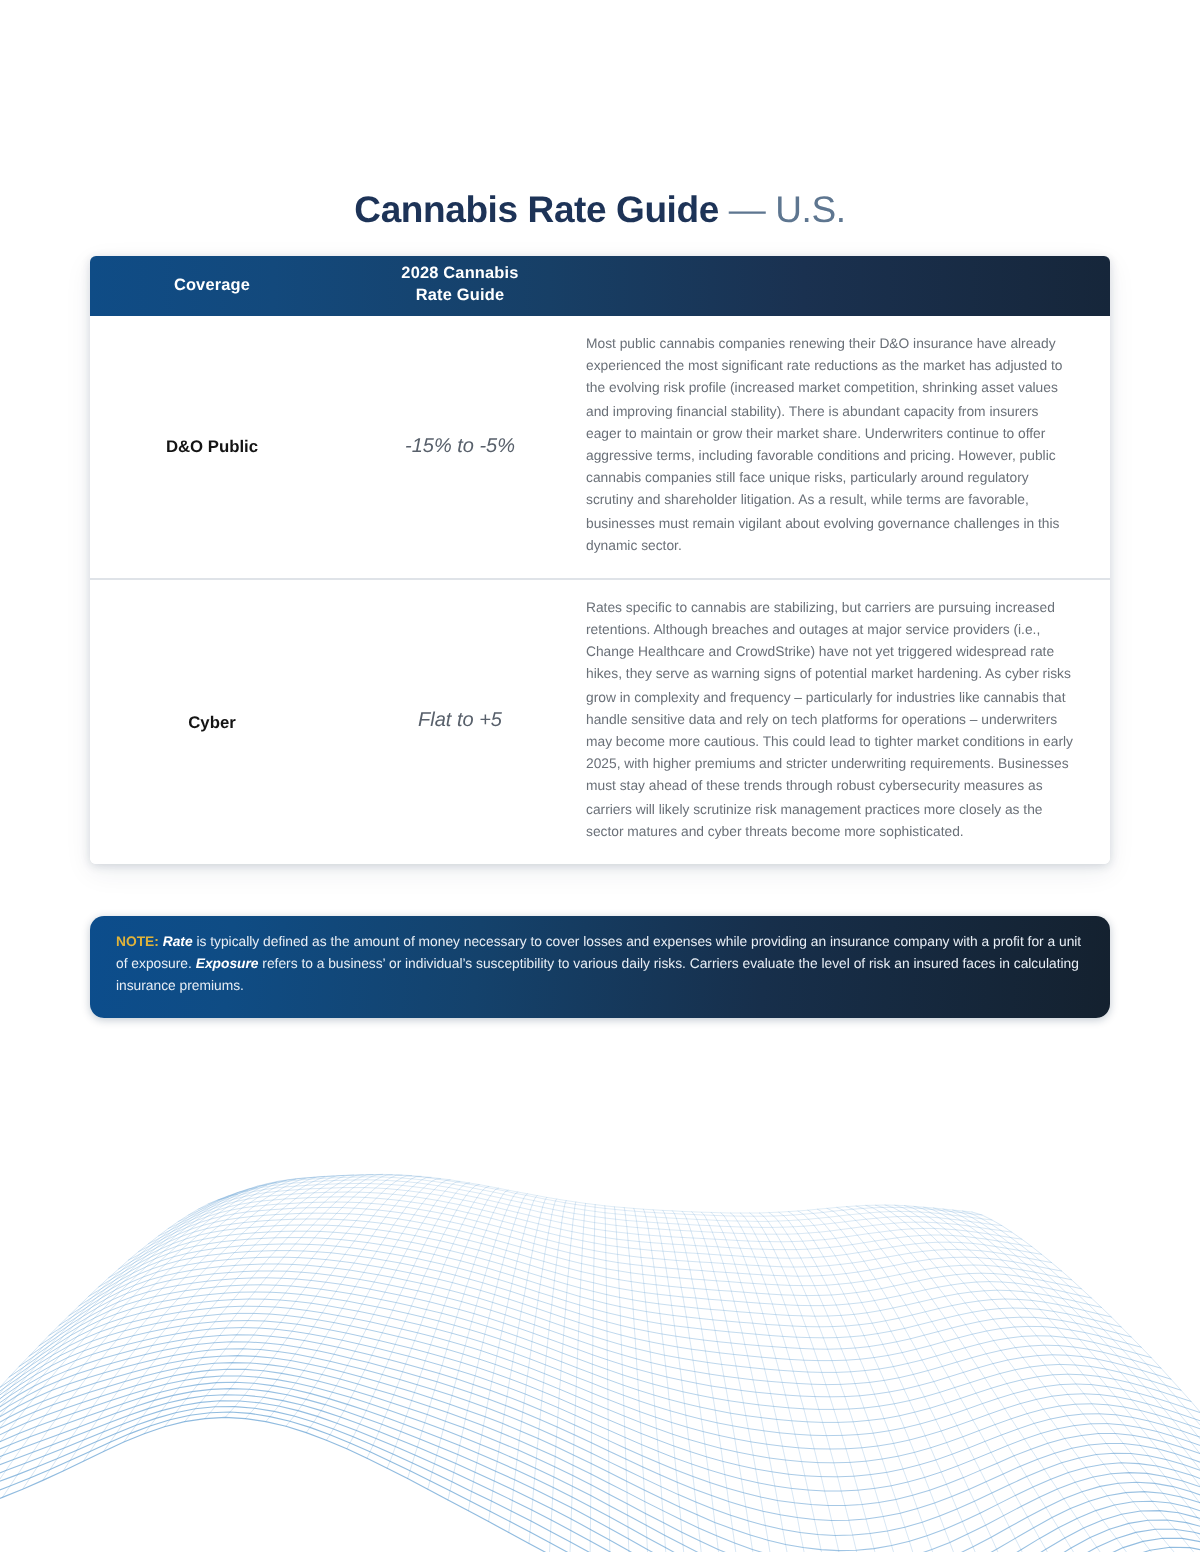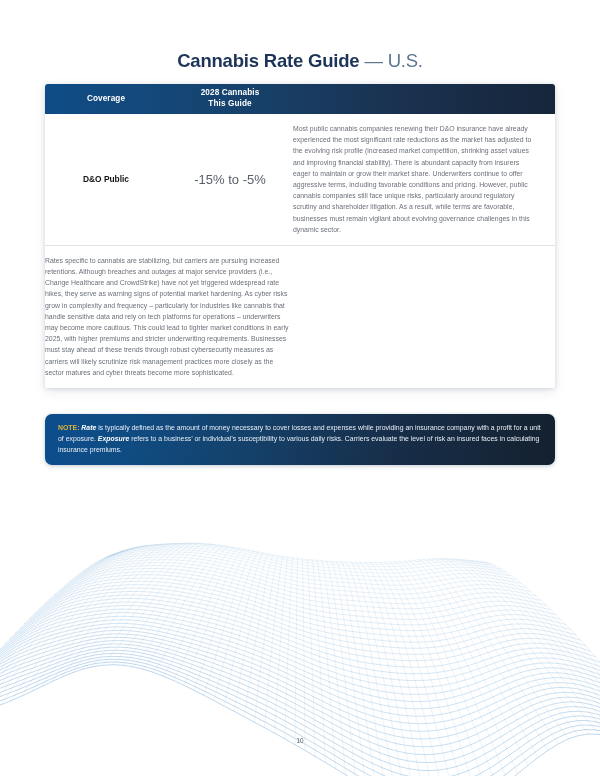--- a/index.html
+++ b/index.html
@@ -2,21 +2,21 @@
 <html><head>
 <meta charset="utf-8">
 <style>
   html,body{margin:0;padding:0;}
   body{
     width:600px;height:776px;background:#ffffff;
     font-family:"Liberation Sans", sans-serif;
     position:relative;overflow:hidden;
     -webkit-font-smoothing:antialiased;
   }
-  .page{position:absolute;inset:0;}
+  .page{position:absolute;inset:0;margin-top:44px;}
 
   
   .title-wrap{
     position:absolute;left:0;top:50px;width:600px;text-align:center;
     white-space:nowrap;
   }
   .title-main{
     font-size:18.5px;font-weight:bold;color:#1d3357;letter-spacing:-0.2px;
   }
   .title-sub{
@@ -44,23 +44,23 @@
   .th-ins{width:262px;}
 
   .trow{display:flex;align-items:flex-start;background:#fff;}
   .trow + .trow{border-top:1px solid #dfe3e8;}
   .td-cov{
     width:122px;text-align:right;font-size:8.4px;font-weight:bold;color:#141414;
     display:flex;align-items:center;justify-content:center;align-self:stretch;
     padding:0 4px;box-sizing:border-box;
   }
   .td-rate{
-    width:126px;text-align:center;font-size:13px;color:#58606b;
+    width:126px;text-align:center;font-size:10px;color:#58606b;
     display:flex;align-items:center;justify-content:center;align-self:stretch;
-    padding:0 4px;box-sizing:border-box;
+    padding:0 4px;box-sizing:border-box;font-style:italic;
   }
   .td-ins{
     width:262px;box-sizing:border-box;
     padding:9px 18px 10px 0;
     font-size:6.9px;line-height:1.62;color:#6a7078;text-align:left;
   }
 
   
   .note{
     position:absolute;left:45px;top:414px;width:510px;
@@ -96,32 +96,34 @@
     <span class="title-main">Cannabis Rate Guide</span><span class="title-sub"> — U.S.</span>
   </div>
 
   <div class="table-card">
 
     <div class="thead">
       <div class="th th-cov">Coverage</div>
       <div class="th th-rate">
         <div>
           <div>2028 Cannabis</div>
-          <div>This Guide</div>
+          <div>Rate Guide</div>
         </div>
       </div>
     </div>
 
     <div class="trow">
       <div class="td-cov">D&amp;O Public</div>
       <div class="td-rate">-15% to -5%</div>
       <div class="td-ins">Most public cannabis companies renewing their D&amp;O insurance have already experienced the most significant rate reductions as the market has adjusted to the evolving risk profile (increased market competition, shrinking asset values and improving financial stability). There is abundant capacity from insurers eager to maintain or grow their market share. Underwriters continue to offer aggressive terms, including favorable conditions and pricing. However, public cannabis companies still face unique risks, particularly around regulatory scrutiny and shareholder litigation. As a result, while terms are favorable, businesses must remain vigilant about evolving governance challenges in this dynamic sector.</div>
     </div>
 
     <div class="trow">
+      <div class="td-cov">Cyber</div>
+      <div class="td-rate">Flat to +5</div>
       <div class="td-ins">Rates specific to cannabis are stabilizing, but carriers are pursuing increased retentions. Although breaches and outages at major service providers (i.e., Change Healthcare and CrowdStrike) have not yet triggered widespread rate hikes, they serve as warning signs of potential market hardening. As cyber risks grow in complexity and frequency – particularly for industries like cannabis that handle sensitive data and rely on tech platforms for operations – underwriters may become more cautious. This could lead to tighter market conditions in early 2025, with higher premiums and stricter underwriting requirements. Businesses must stay ahead of these trends through robust cybersecurity measures as carriers will likely scrutinize risk management practices more closely as the sector matures and cyber threats become more sophisticated.</div>
     </div>
 
   </div>
 
   <div class="note"><b class="note-kw">NOTE:</b> <i class="term">Rate</i><span> is typically defined as the amount of money necessary to cover losses and expenses while providing an insurance company with a profit for a unit of exposure. </span><i class="term">Exposure</i><span> refers to a business’ or individual’s susceptibility to various daily risks. Carriers evaluate the level of risk an insured faces in calculating insurance premiums.</span></div>
 
   <div class="mesh">
     <svg id="meshsvg" width="600" height="308" viewBox="0 0 600 308" xmlns="http://www.w3.org/2000/svg">
         <path d="M114.0 86.7 L118.8 85.0 L123.7 83.3 L128.5 81.8 L133.3 80.4 L138.2 79.2 L143.0 78.3 L147.8 77.5 L152.6 77.0 L157.5 76.6 L162.3 76.2 L167.1 76.0 L172.0 75.7 L176.8 75.5 L181.6 75.4 L186.5 75.3 L191.3 75.2 L196.1 75.3 L201.0 75.5 L205.8 75.8 L210.6 76.2 L215.5 76.7 L220.3 77.3 L225.1 77.9 L229.9 78.7 L234.8 79.5 L239.6 80.3 L244.4 81.2 L249.3 82.1 L254.1 83.1 L258.9 84.0 L263.8 84.9 L268.6 85.8 L273.4 86.7 L278.3 87.5 L283.1 88.3 L287.9 89.0 L292.8 89.7 L297.6 90.3 L302.4 90.9 L307.2 91.4 L312.1 91.8 L316.9 92.2 L321.7 92.6 L326.6 92.9 L331.4 93.2 L336.2 93.4 L341.1 93.7 L345.9 93.9 L350.7 94.1 L355.6 94.2 L360.4 94.4 L365.2 94.5 L370.1 94.5 L374.9 94.5 L379.7 94.5 L384.5 94.3 L389.4 94.1 L394.2 93.8 L399.0 93.5 L403.9 93.1 L408.7 92.6 L413.5 92.2 L418.4 91.7 L423.2 91.3 L428.0 91.0 L432.9 90.7 L437.7 90.6 L442.5 90.5 L447.4 90.6 L452.2 90.8 L457.0 91.2 L461.8 91.6 L466.7 92.0 L471.5 92.5 L476.3 93.0 L481.2 93.5 L486.0 94.0 " fill="none" stroke="#5b9bd0" stroke-opacity="0.260" stroke-width="0.36" stroke-linecap="round"></path>

